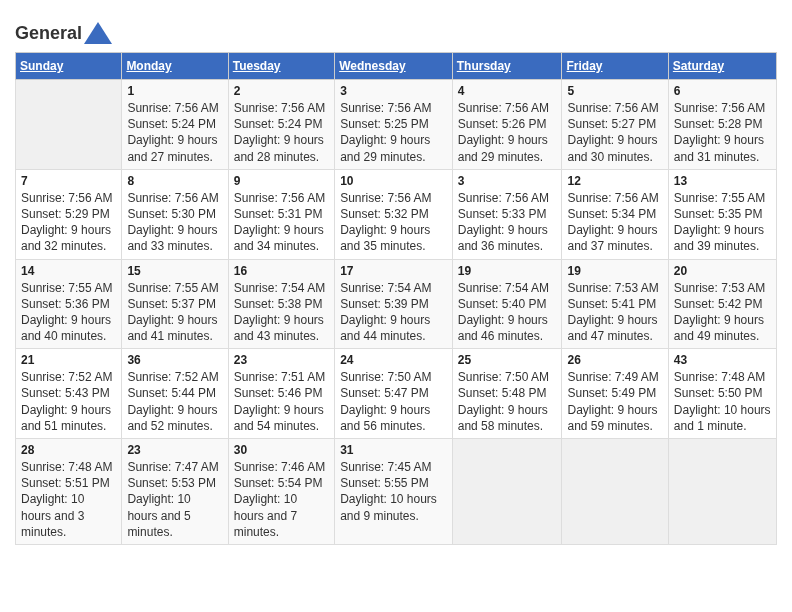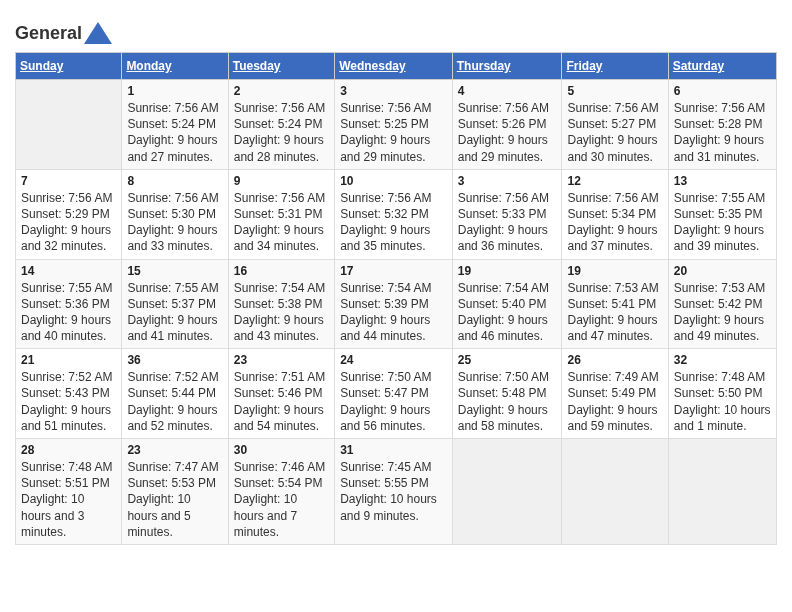--- a/index.html
+++ b/index.html
@@ -228,21 +228,21 @@
         </td>
         <td>
           <div class="day-number">25</div>
           <div class="day-info">Sunrise: 7:50 AM<br>Sunset: 5:48 PM<br>Daylight: 9 hours and 58 minutes.</div>
         </td>
         <td>
           <div class="day-number">26</div>
           <div class="day-info">Sunrise: 7:49 AM<br>Sunset: 5:49 PM<br>Daylight: 9 hours and 59 minutes.</div>
         </td>
         <td>
-          <div class="day-number">32</div>
+          <div class="day-number">43</div>
           <div class="day-info">Sunrise: 7:48 AM<br>Sunset: 5:50 PM<br>Daylight: 10 hours and 1 minute.</div>
         </td>
       </tr>
       <tr>
         <td>
           <div class="day-number">28</div>
           <div class="day-info">Sunrise: 7:48 AM<br>Sunset: 5:51 PM<br>Daylight: 10 hours and 3 minutes.</div>
         </td>
         <td>
           <div class="day-number">23</div>

